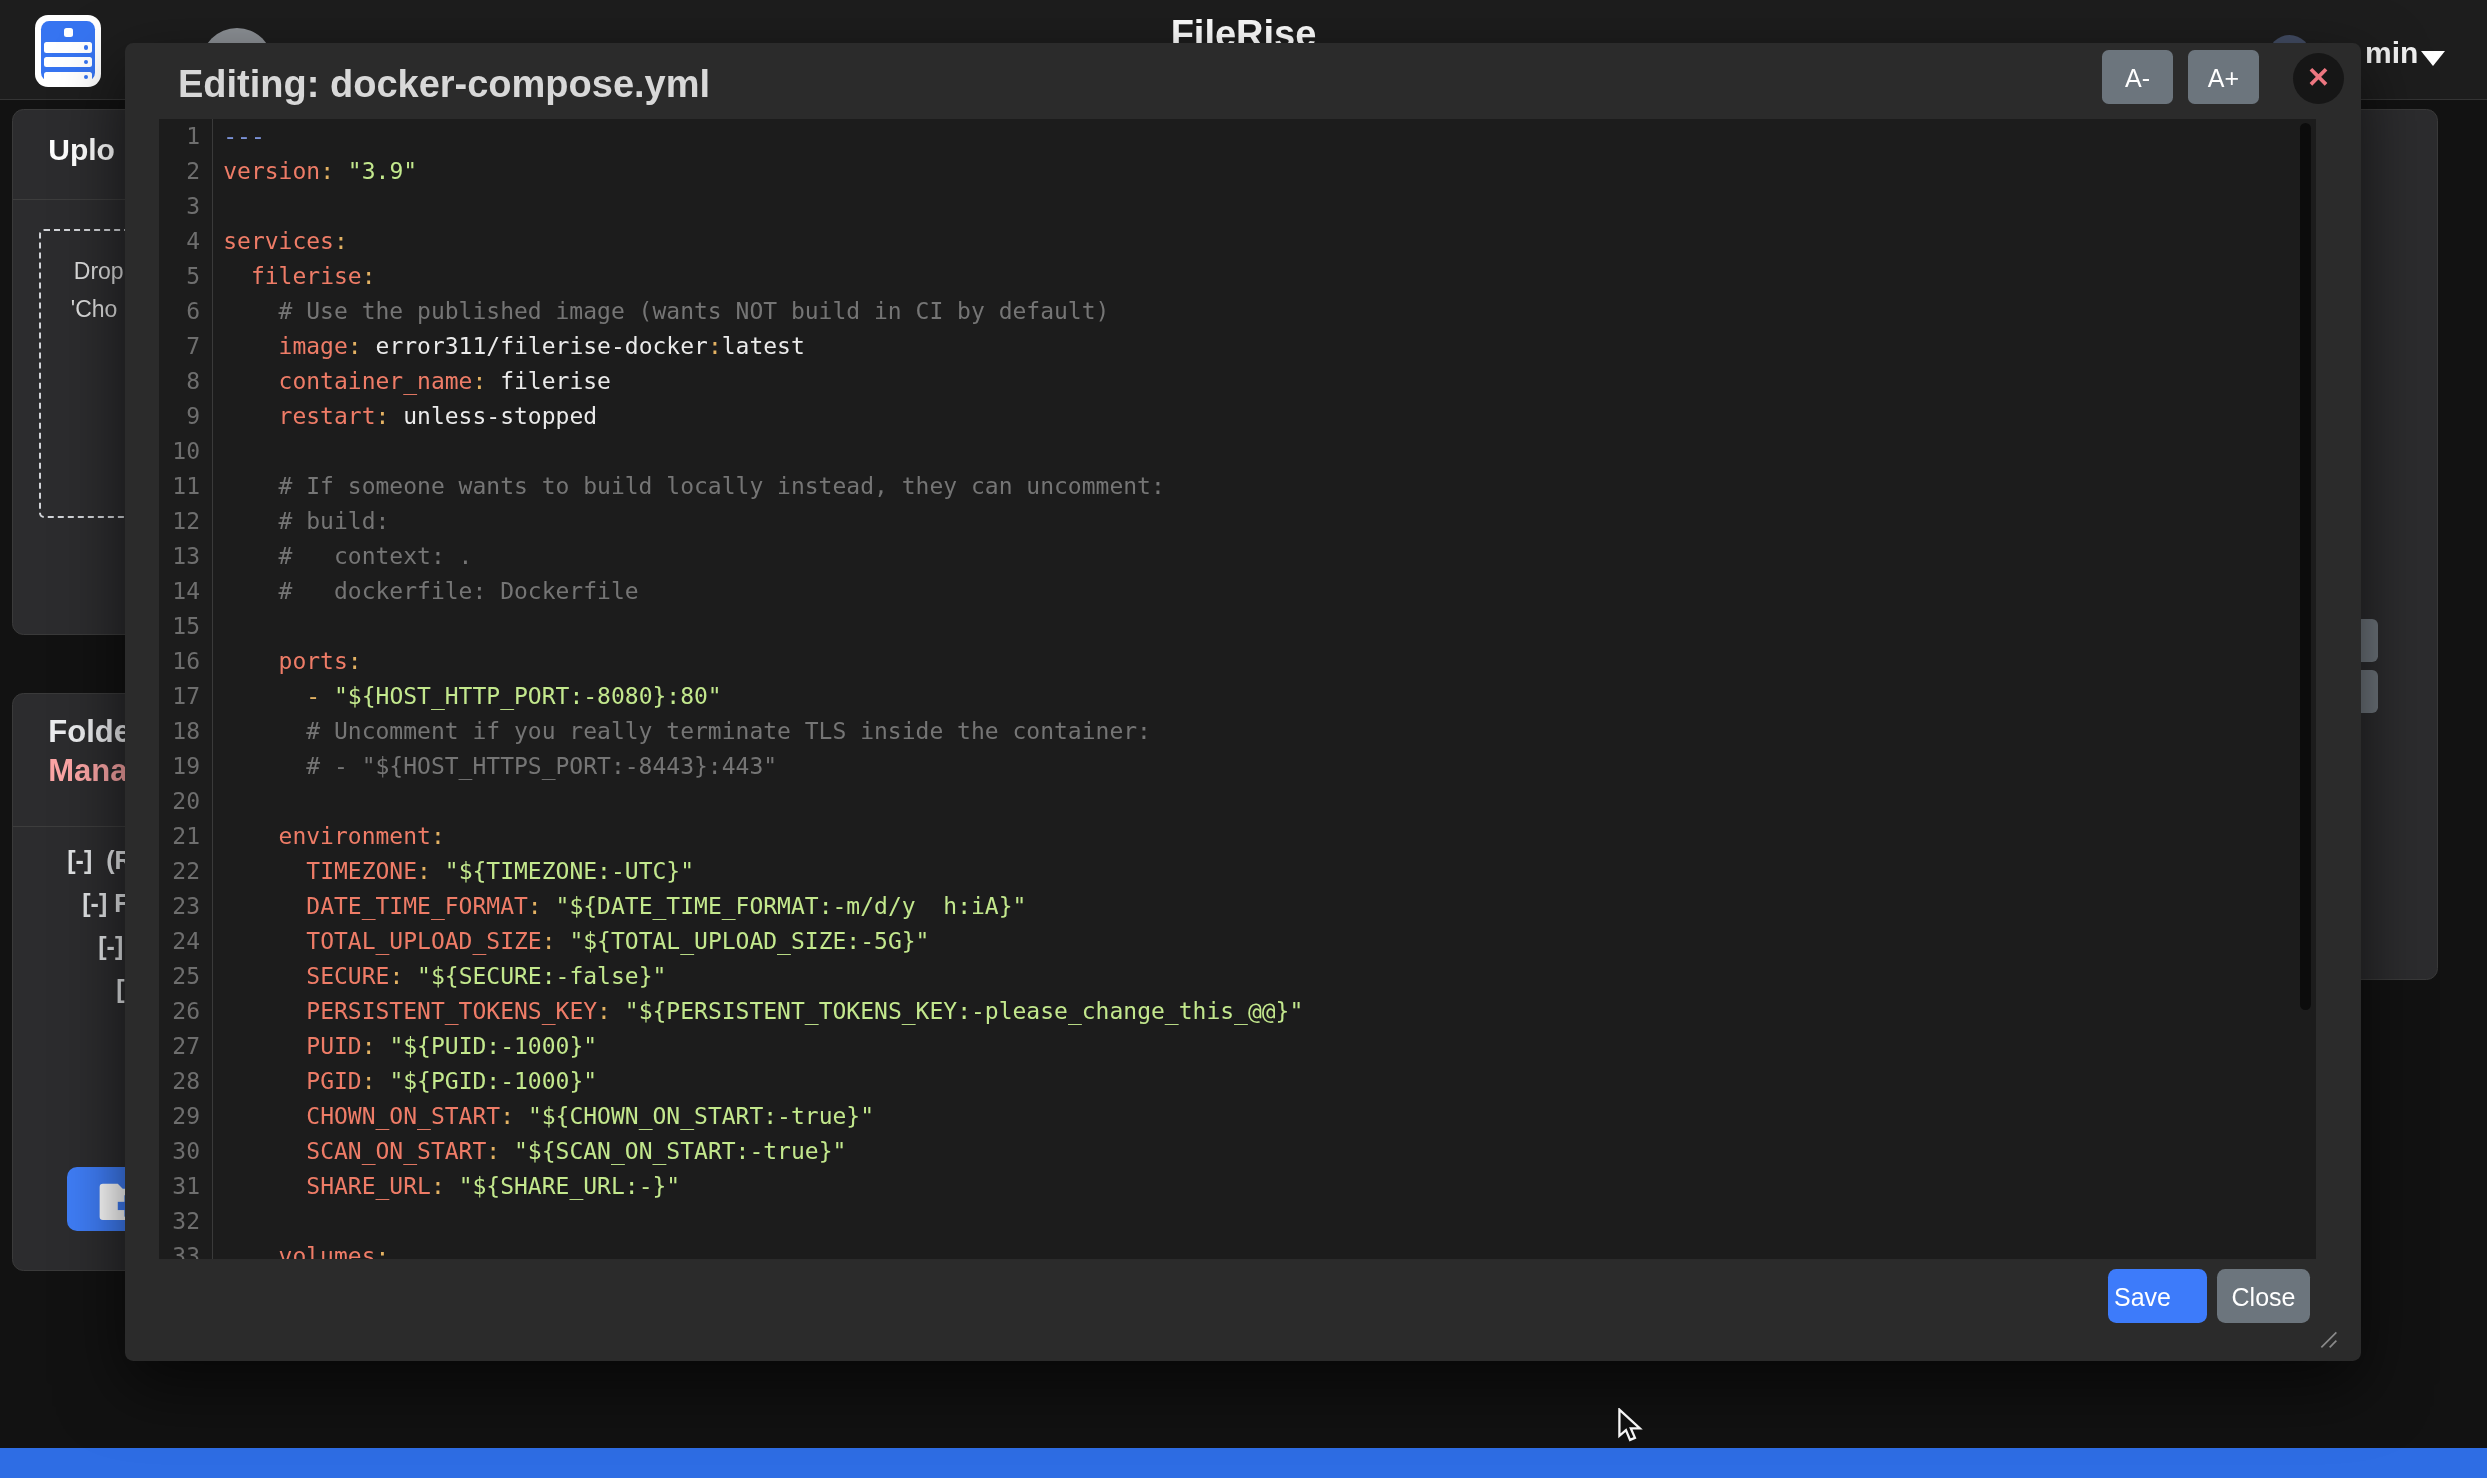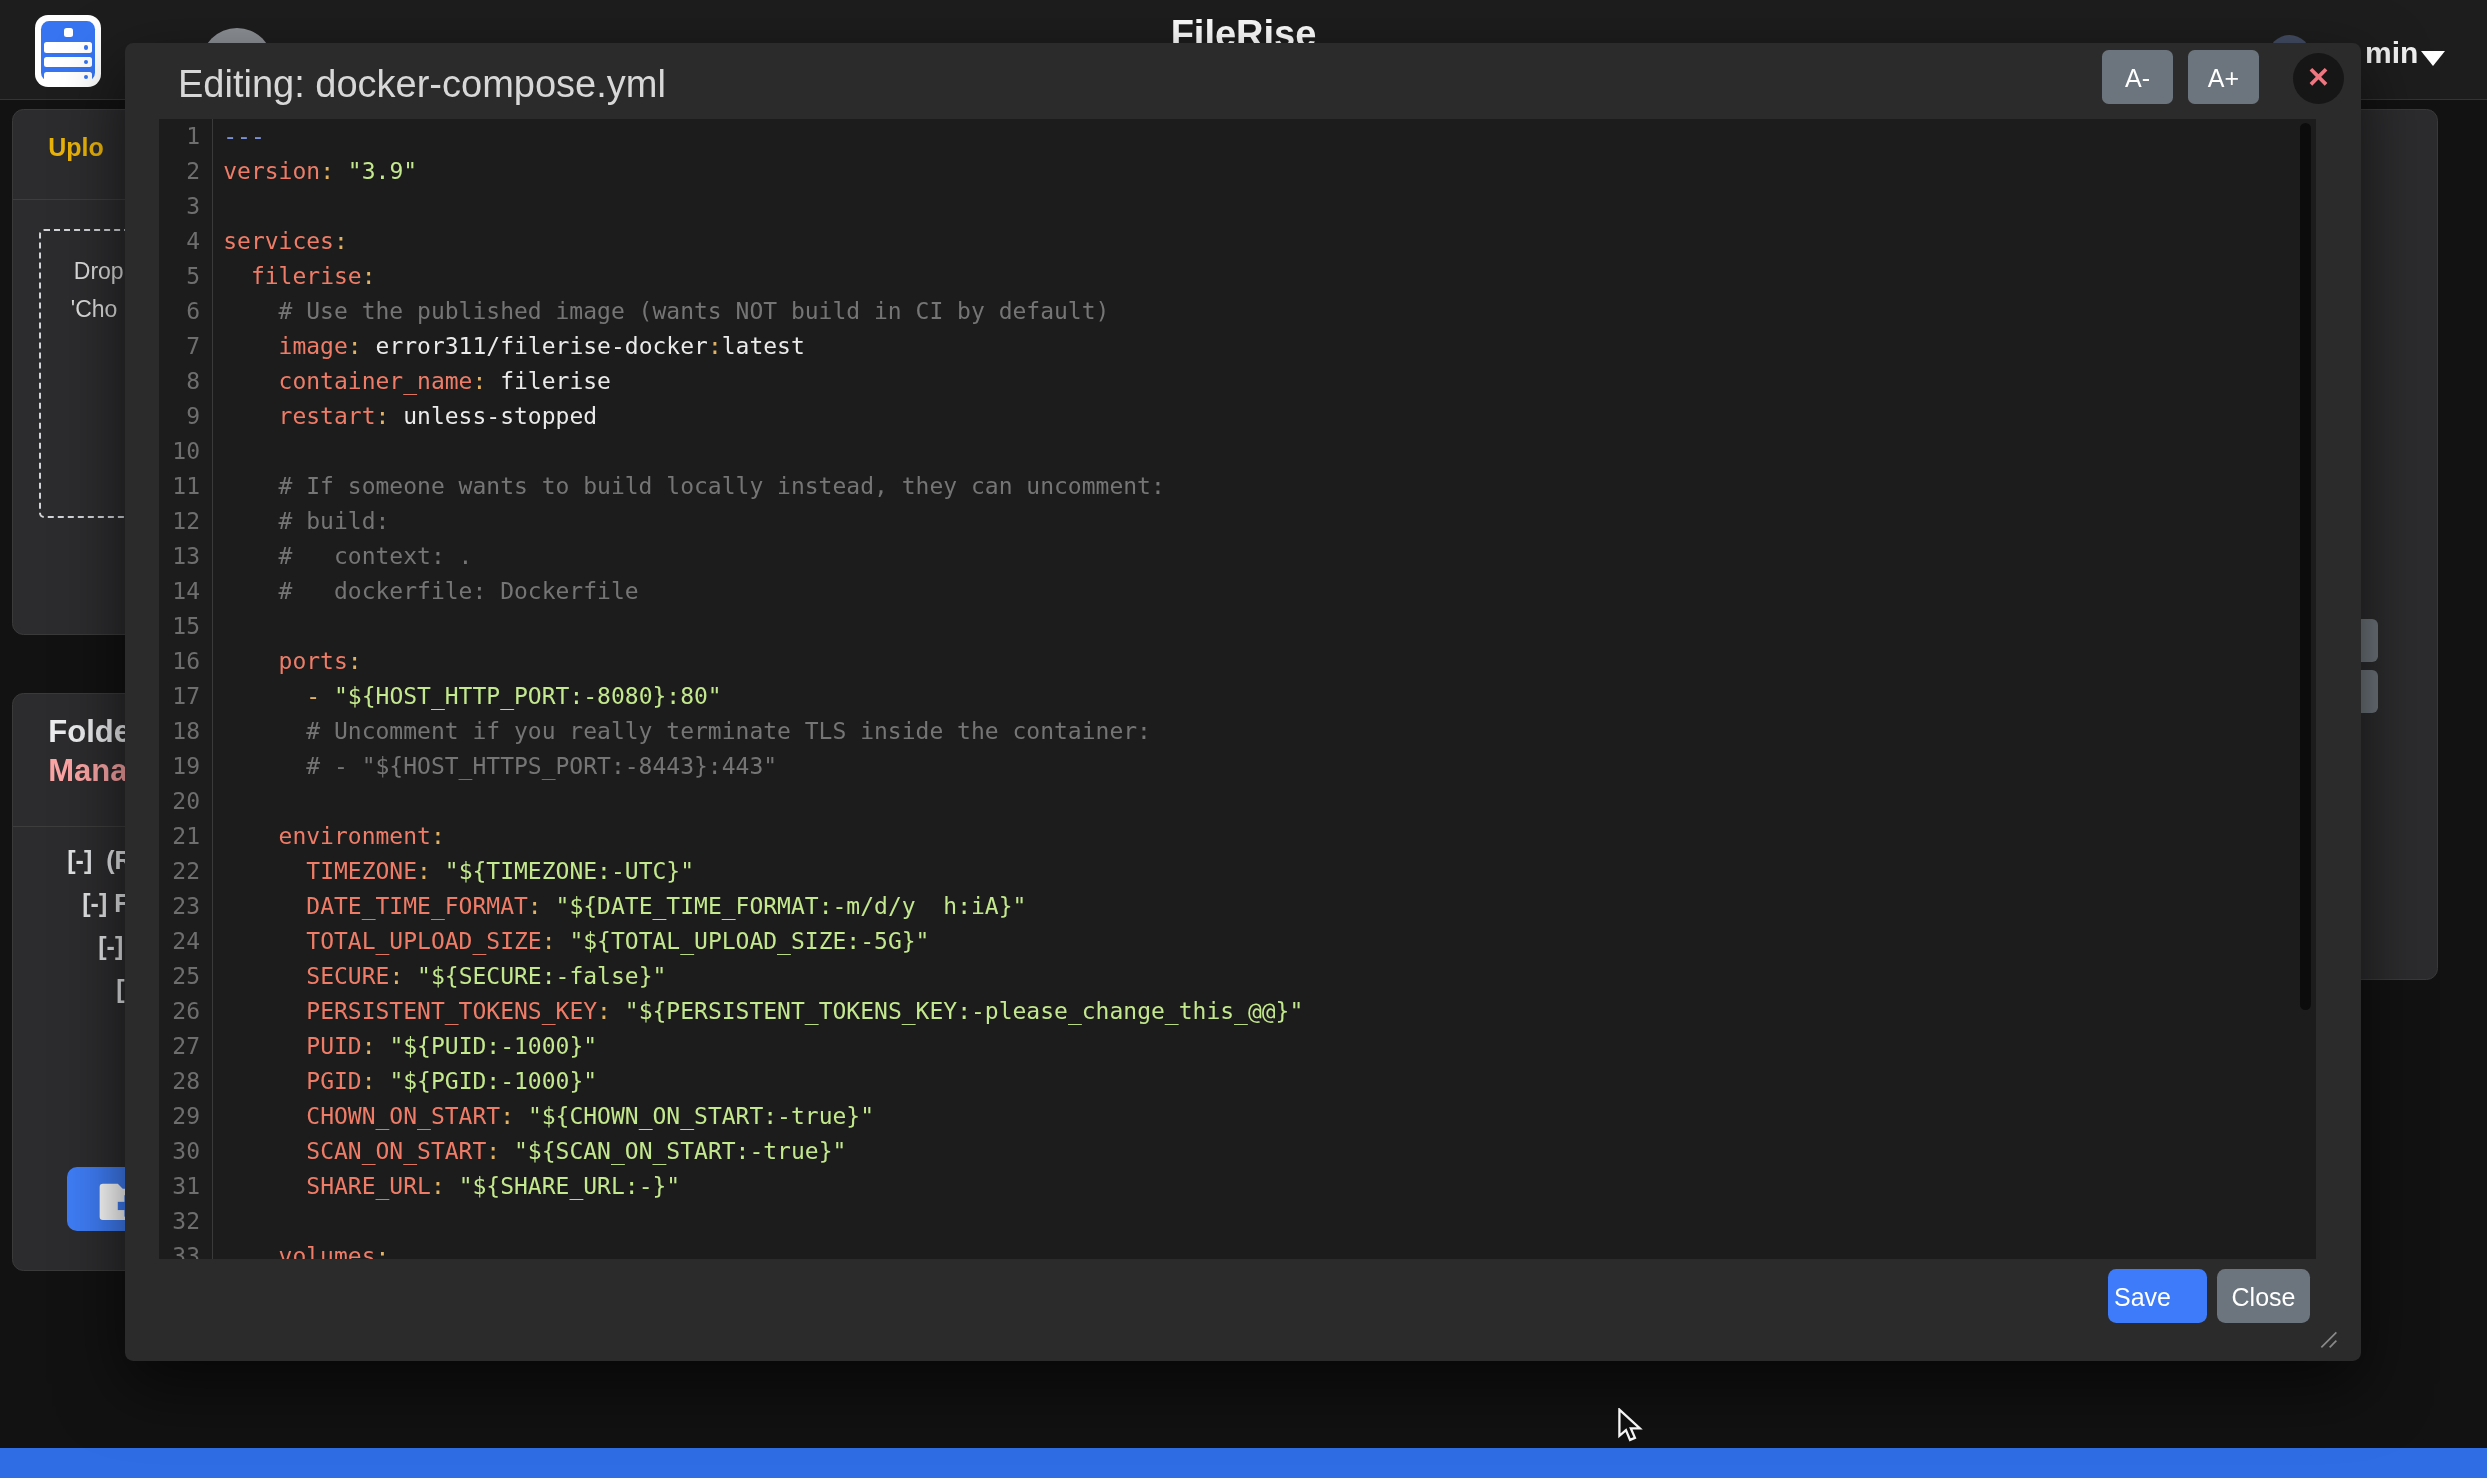--- a/index.html
+++ b/index.html
@@ -21,21 +21,21 @@
               background:#8d9196;z-index:1;}
   #user-dot{position:absolute;left:2268px;top:35px;width:43px;height:43px;border-radius:50%;
             background:#424c63;z-index:1;}
   #user-name{position:absolute;left:2365px;top:36px;font-size:30px;font-weight:600;color:#f0f0f0;z-index:1;}
   #user-caret{position:absolute;left:2421px;top:51px;width:0;height:0;border-left:12.3px solid transparent;
               border-right:12.3px solid transparent;border-top:15px solid #ffffff;z-index:1;}
 
   
   .card{position:absolute;background:#2c2c2e;border:0.8px solid #3a3a3a;border-radius:11.5px;z-index:1;}
   #upload-card{left:12.3px;top:109px;width:345px;height:524px;}
-  #upload-title{position:absolute;left:35px;top:23px;font-size:25px;font-weight:700;color:#eab308;}
+  #upload-title{position:absolute;left:35px;top:23px;font-size:30px;font-weight:700;color:#ffffff;}
   #upload-divider{position:absolute;left:0;top:89px;width:100%;height:0.8px;background:#3d3d3d;}
   #dropzone{position:absolute;left:25.5px;top:119px;width:296px;height:285px;border:2.5px dashed #d2d4d8;
             border-radius:5px;}
   #drop-line1{position:absolute;left:33px;top:27px;font-size:23px;color:#dcdcdc;}
   #drop-line2{position:absolute;left:30px;top:65px;font-size:23px;color:#dcdcdc;}
 
   #folder-card{left:12.3px;top:693px;width:345px;height:576px;}
   #folder-title1{position:absolute;left:35px;top:20px;font-size:31px;font-weight:700;color:#ecedef;}
   #folder-title2{position:absolute;left:35px;top:59px;font-size:31px;font-weight:700;color:#fca5a5;}
   #folder-divider{position:absolute;left:0;top:132px;width:100%;height:0.8px;background:#3d3d3d;}
@@ -50,21 +50,21 @@
   .mini-btn{position:absolute;width:33px;height:43px;background:#6f767d;border-radius:5.8px;}
   #mini-btn-1{left:255px;top:509px;}
   #mini-btn-2{left:255px;top:560px;}
 
   
   #footer-bar{position:absolute;left:0;top:1448px;width:2487px;height:31px;background:#2e6de4;z-index:5;}
 
   
   #modal{position:absolute;left:125px;top:43px;width:2236px;height:1318px;background:#2b2b2b;
          border-radius:8.2px;box-shadow:0 25px 66px rgba(0,0,0,.6);z-index:10;}
-  #modal-title{position:absolute;left:53px;top:20px;font-size:38px;font-weight:400;color:#d8d8d8;}
+  #modal-title{position:absolute;left:53px;top:20px;font-size:38px;font-weight:700;color:#d8d8d8;}
   .font-btn{position:absolute;top:6.6px;width:71px;height:54px;background:#6c757d;border:none;
             border-radius:6.6px;color:#ffffff;font-size:25px;font-family:"Liberation Sans",sans-serif;
             text-align:center;line-height:54px;}
   #font-decrease-btn{left:1977px;}
   #font-increase-btn{left:2063px;}
   #modal-close-btn{position:absolute;left:2168px;top:10px;width:51px;height:51px;border-radius:50%;
                    background:#161616;color:#ed7680;font-size:28px;font-weight:700;text-align:center;
                    line-height:49px;}
 
   

